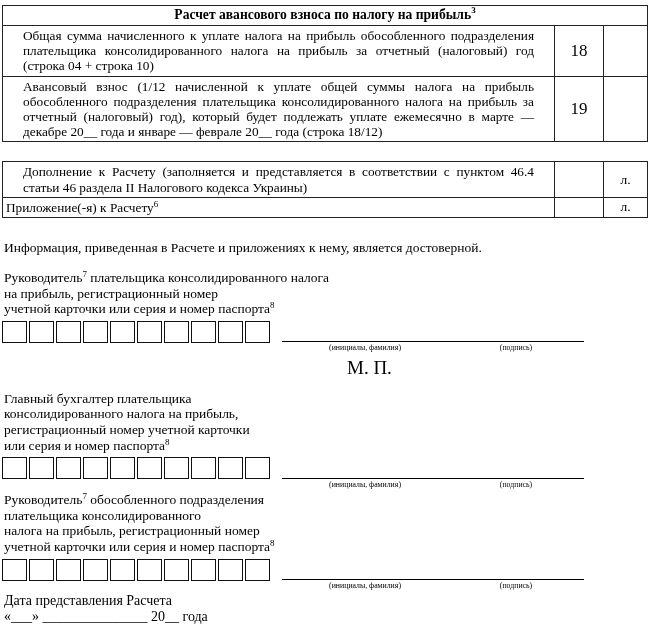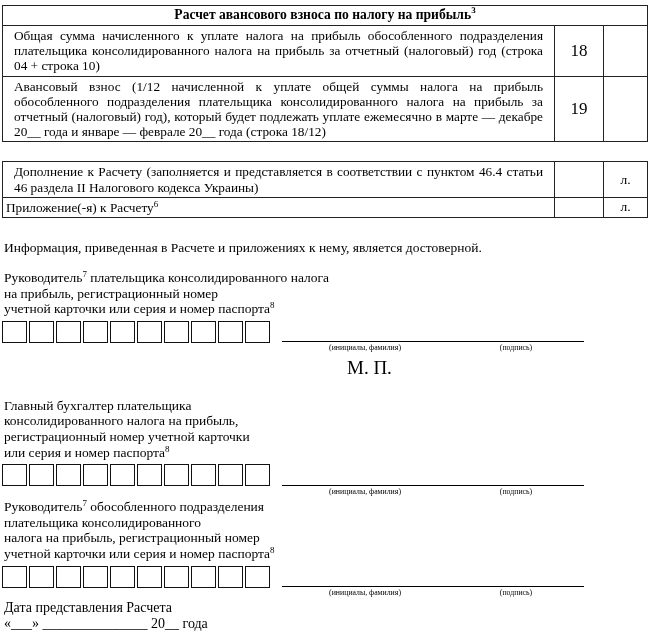--- a/index.html
+++ b/index.html
@@ -11,34 +11,34 @@
   }
   .page { padding: 5px 2px 0 2px; }
 
   table { border-collapse: collapse; width: 645px; table-layout: fixed; }
   td { border: 1px solid #222222; vertical-align: middle; }
   col.c-text { width: 552px; }
   col.c-code { width: 49px; }
   col.c-val  { width: 44px; }
 
   .t1-title { text-align: center; font-weight: bold; font-size: 13.6px; padding: 1px 2px 2px 2px; }
-  td.txt { font-size: 13.3px; line-height: 15.2px; text-align: justify; padding: 2px 11px; }
+  td.txt { font-size: 13.3px; line-height: 15.2px; text-align: justify; padding: 2px 20px; }
   td.txt-left { font-size: 13.3px; line-height: 15.2px; padding: 2px 3px; }
   td.code { text-align: center; font-size: 17px; }
   td.val  { }
   td.unit { text-align: center; font-size: 13.5px; }
   sup.fn { font-size: 9px; line-height: 0; }
 
   .t2 { margin-top: 19px; border-radius: 12px; }
 
   .statement { margin-top: 22px; font-size: 13.5px; padding-left: 2px; }
 
   .signer { }
   .signer-1 { margin-top: 14px; }
-  .signer-2 { margin-top: 19px; }
+  .signer-2 { margin-top: 12px; }
   .signer-3 { margin-top: 13px; }
   .signer-title { font-size: 13.5px; line-height: 15.6px; padding-left: 2px; }
 
   .entry-row { display: flex; align-items: center; margin-top: 4px; }
   .cells { display: flex; }
   .cell { width: 25px; height: 22px; border: 1.5px solid #111111; margin-right: 2px; background: #fff; }
   .sig-area { width: 302px; margin-left: 10px; margin-bottom: -13px; }
   .sig-line { border-bottom: 1.2px solid #000000; height: 18px; }
   .sig-labels { display: flex; font-size: 7.8px; color: #000; padding-top: 1px; }
   .sig-labels .lab1 { width: 55%; text-align: center; }

